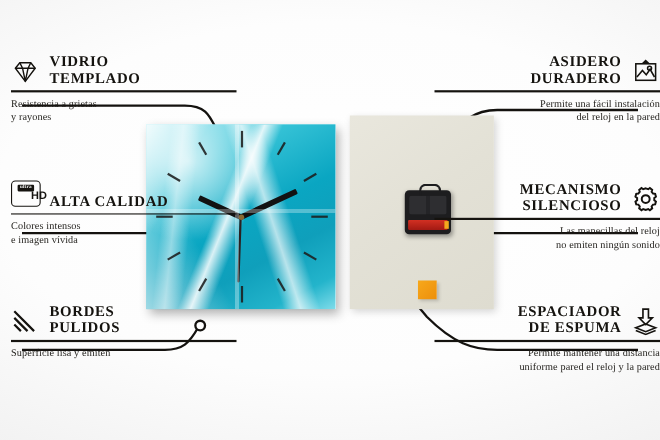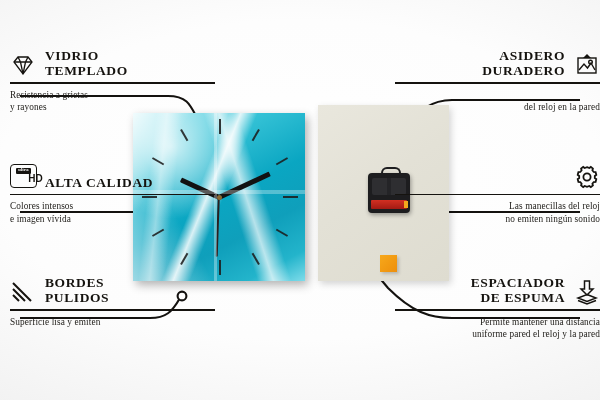--- a/index.html
+++ b/index.html
@@ -206,37 +206,41 @@
           <circle cx="16.5" cy="10" r="1.8"></circle>
         </svg>
       </span>
       <span class="titles">
         <span class="t">ASIDERO</span>
         <span class="t">DURADERO</span>
       </span>
     </div>
     <div class="rule"></div>
     <div class="sub">
-      <br>
+      <span>Permite una fácil instalación</span><br>
       <span>del reloj en la pared</span>
     </div>
   </div>
 
   <div class="callout right" style="top:164px">
     <div class="head">
       <span class="ico">
         <svg viewBox="0 0 26 26" fill="none" stroke="currentColor" stroke-width="1.8">
           <path d="M13 3.2 L15.3 4 L16.8 2.9 L18.9 4.6 L18.4 6.4 L19.7 8 L21.6 8.2 L22.3 10.8
                    L20.8 12 L20.8 14 L22.3 15.2 L21.6 17.8 L19.7 18 L18.4 19.6 L18.9 21.4
                    L16.8 23.1 L15.3 22 L13 22.8 L10.7 22 L9.2 23.1 L7.1 21.4 L7.6 19.6
                    L6.3 18 L4.4 17.8 L3.7 15.2 L5.2 14 L5.2 12 L3.7 10.8 L4.4 8.2 L6.3 8
                    L7.6 6.4 L7.1 4.6 L9.2 2.9 L10.7 4 Z"></path>
           <circle cx="13" cy="13" r="3.6"></circle>
         </svg>
       </span>
+      <span class="titles">
+        <span class="t">MECANISMO</span>
+        <span class="t">SILENCIOSO</span>
+      </span>
     </div>
     <div class="rule"></div>
     <div class="sub">
       <span>Las manecillas del reloj</span><br>
       <span>no emiten ningún sonido</span>
     </div>
   </div>
 
   <div class="callout right" style="top:275px">
     <div class="head">

